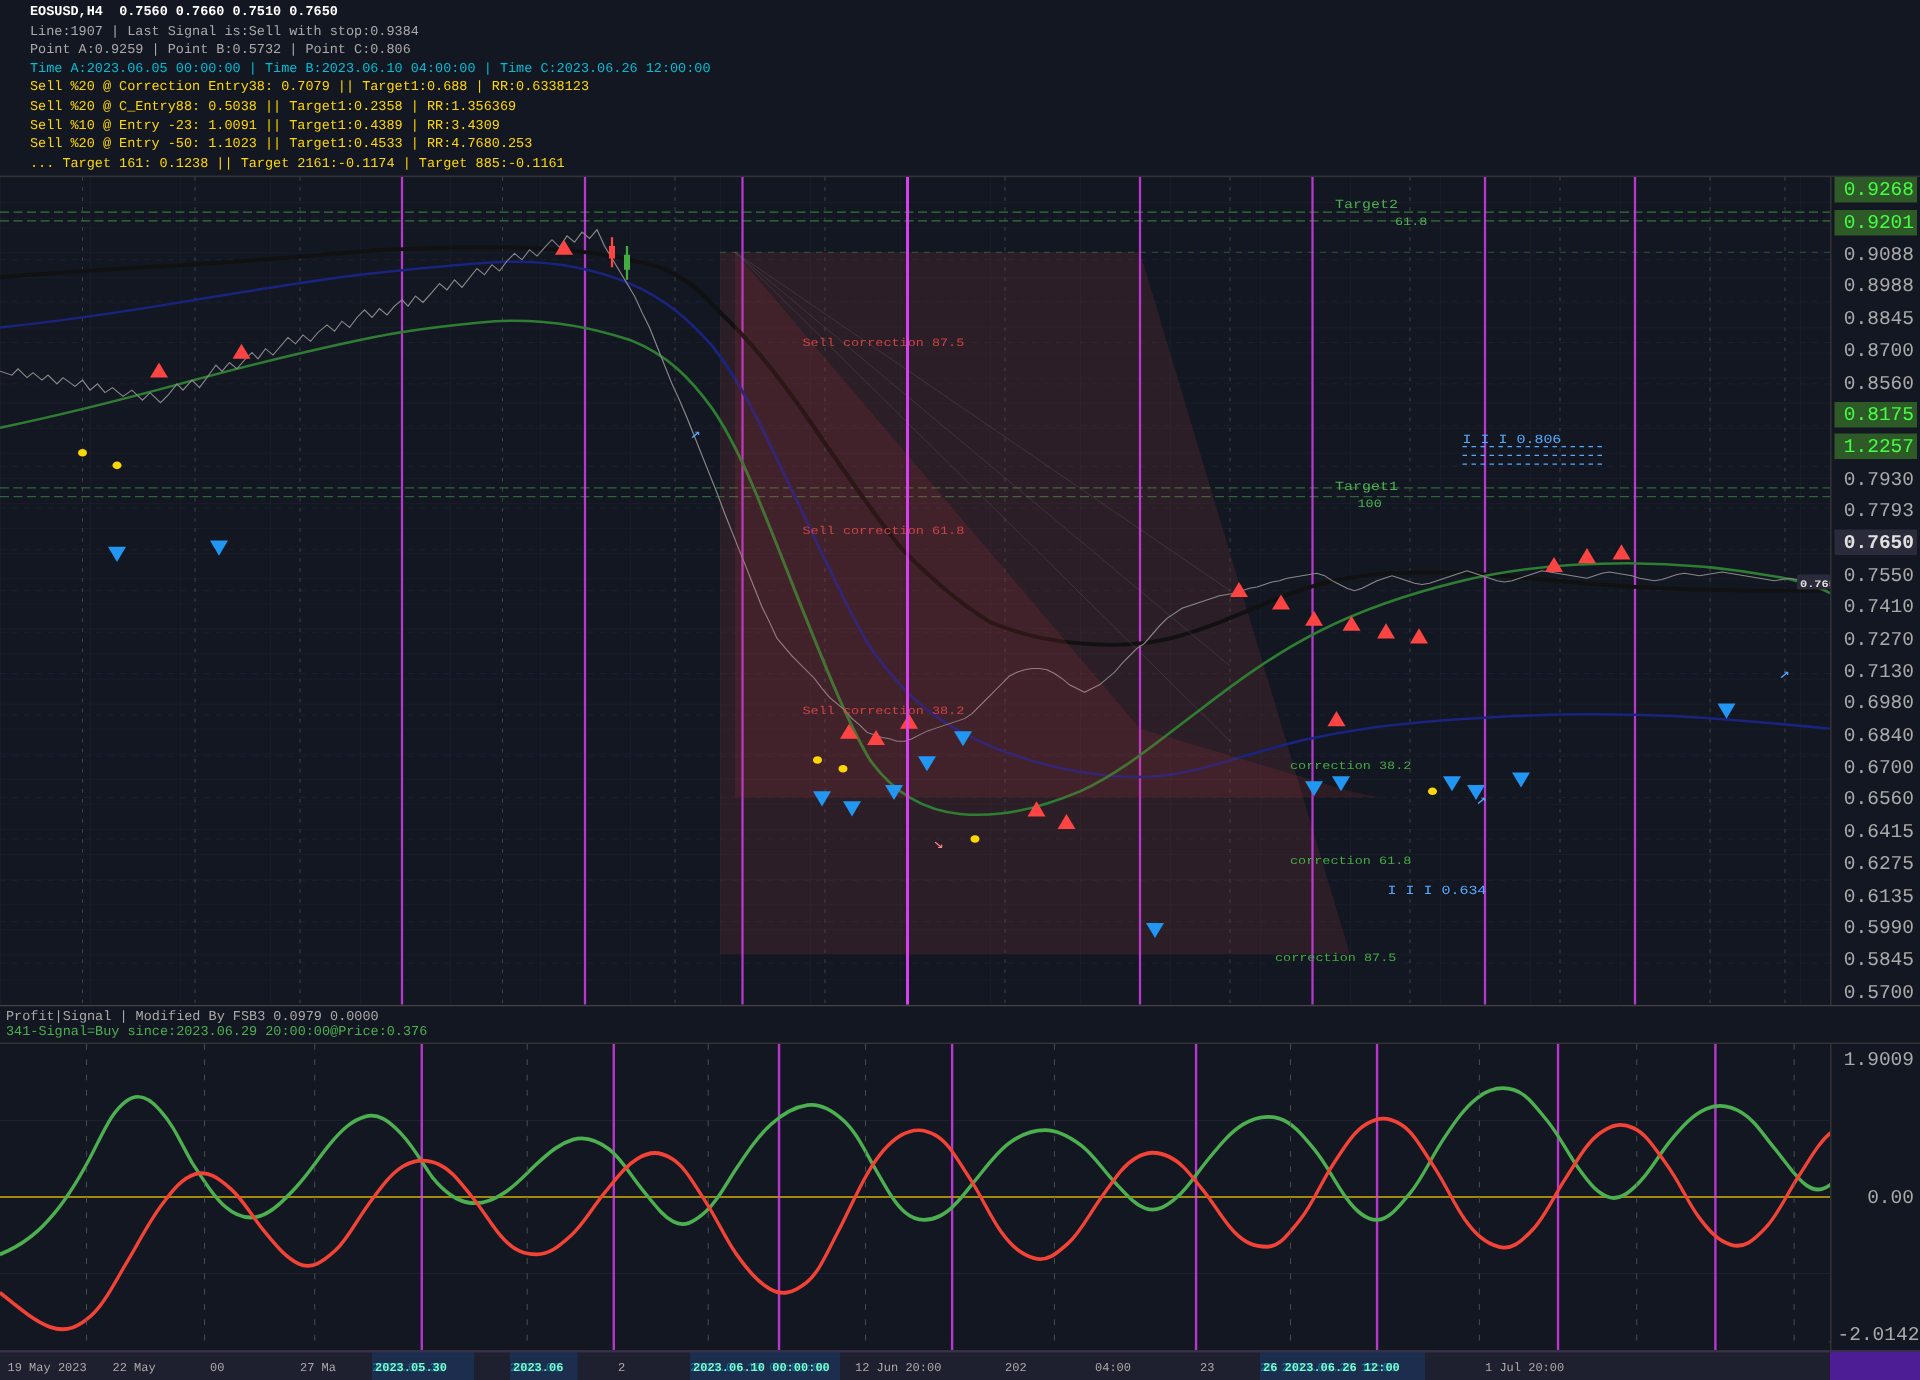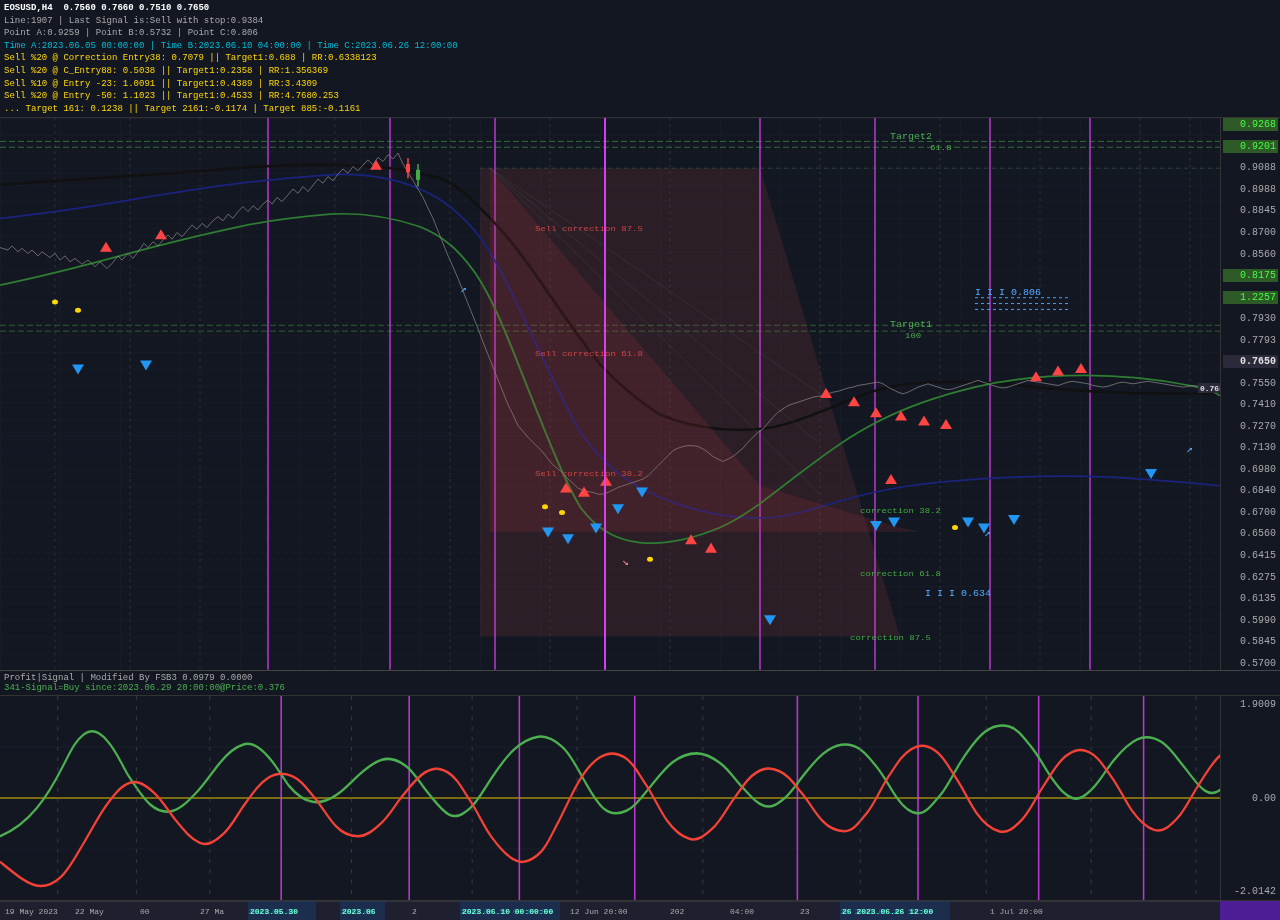--- a/index.html
+++ b/index.html
@@ -16,21 +16,21 @@
     #chart-container {
       width: 1280px;
       height: 920px;
       display: flex;
       flex-direction: column;
       background: #131722;
     }
 
     #top-info {
       background: #131722;
-      padding: 2px 4px;
+      padding: 2px 20px;
       font-size: 9px;
       color: #aaa;
       line-height: 1.4;
       border-bottom: 1px solid #333;
     }
 
     #top-info .line { display: block; }
     #top-info .cyan { color: #00bcd4; }
     #top-info .yellow { color: #ffd700; }
     #top-info .white { color: #fff; font-weight: bold; }
@@ -80,21 +80,21 @@
       border-top: 1px solid #333;
       display: flex;
       align-items: center;
       font-size: 9px;
       color: #aaa;
       overflow: hidden;
       position: relative;
     }
 
     .price-label {
-      font-size: 10px;
+      font-size: 13px;
       color: #aaa;
       text-align: right;
       padding: 1px 2px;
     }
 
     .price-label.green-bg {
       background: #2d5a27;
       color: #4f4;
     }
     .price-label.current {

